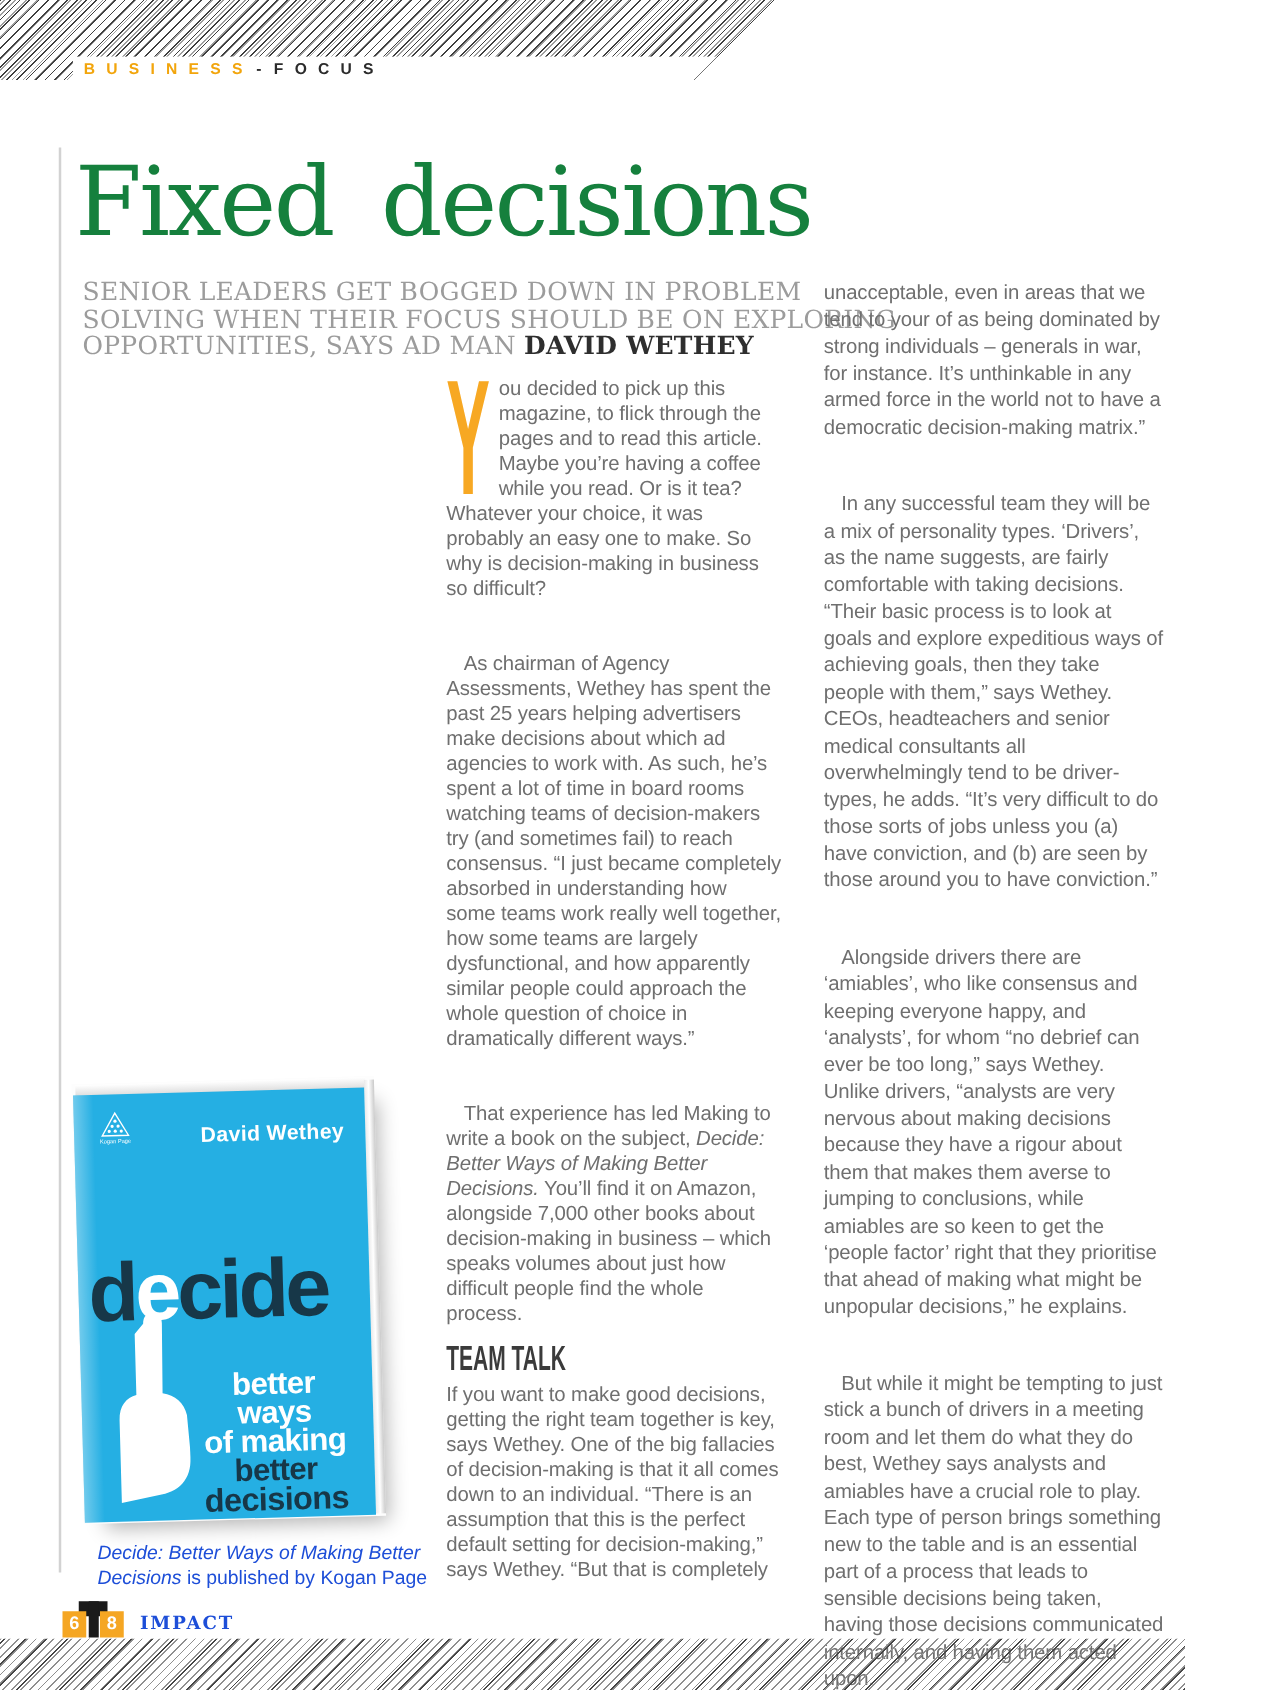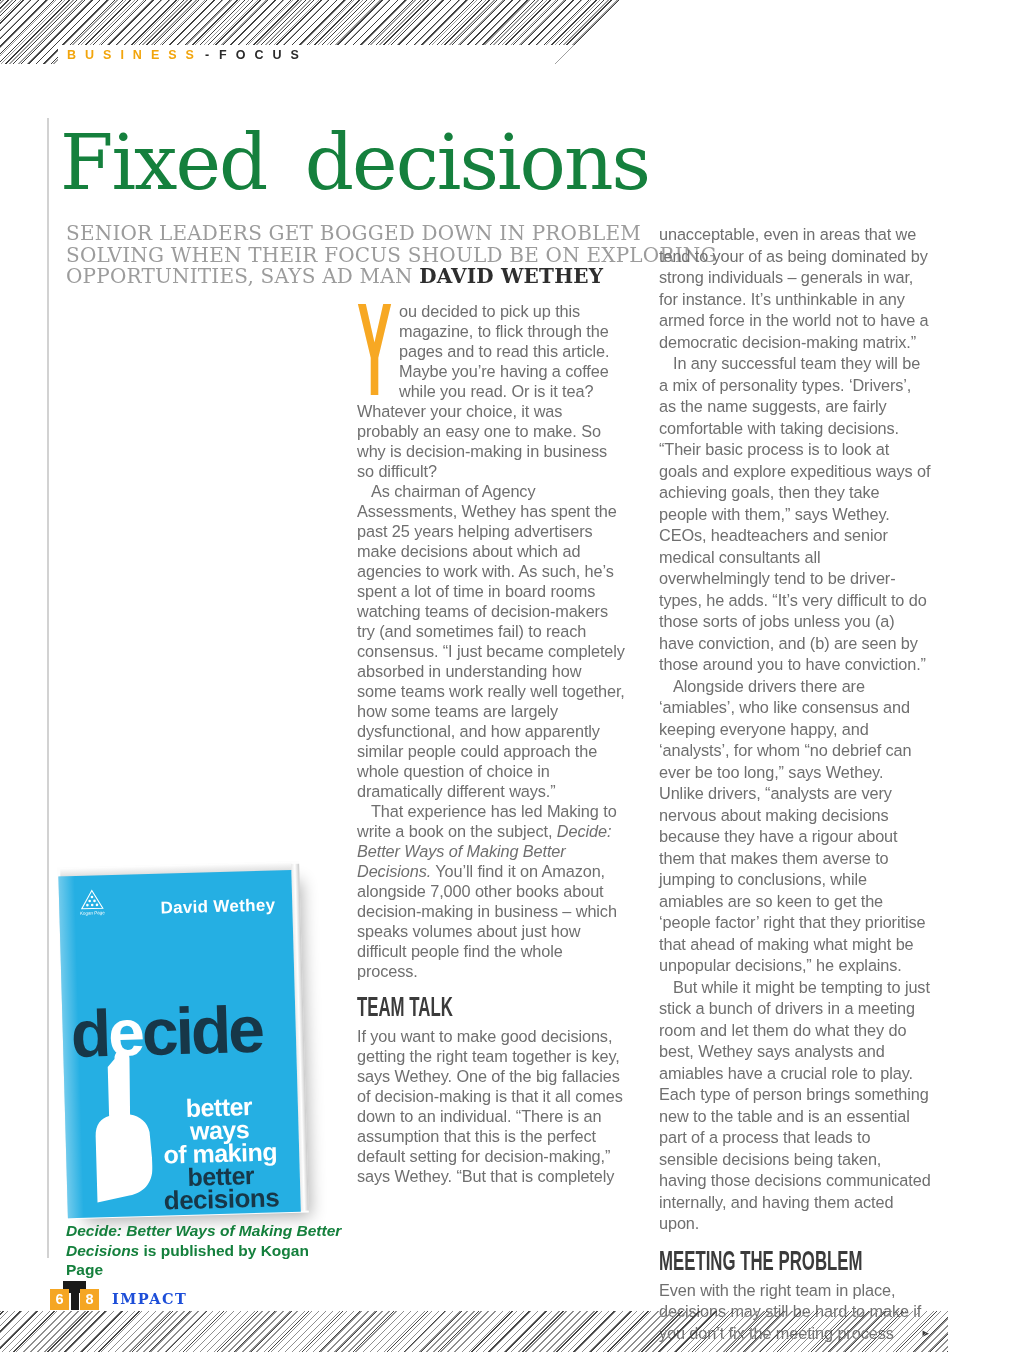--- a/index.html
+++ b/index.html
@@ -28,21 +28,21 @@
     font-weight:normal;font-size:77px;line-height:82px;letter-spacing:-2px;word-spacing:16px;color:#15803d;}
   .standfirst{position:absolute;left:66px;top:223px;font-family:"DejaVu Serif",serif;
     font-size:20px;line-height:21.5px;color:#9c9c9c;letter-spacing:0.2px;}
   .standfirst .author{color:#2e2e2e;font-weight:bold;}
 
   
   .col{position:absolute;font-size:16.3px;color:#6f6f6f;letter-spacing:-0.1px;}
   .col p{margin:0;}
   .col1{left:357px;top:301px;width:268px;line-height:20px;}
   .col2{left:659px;top:224px;width:272px;line-height:21.5px;}
-  .col p.indent{text-indent:14px;}
+  .col p.indent{text-indent:14px;margin-top:40px;}
   .col .it{font-style:italic;}
   .col h2{margin:13px 0 6px 0;font-family:"Liberation Sans",sans-serif;font-weight:bold;
     font-size:28px;line-height:26px;color:#3b3b3b;letter-spacing:0;
     transform:scaleX(0.60);transform-origin:0 50%;white-space:nowrap;}
   .dropcap{float:left;width:42px;height:98px;position:relative;overflow:visible;}
   .dropcap span{position:absolute;left:0;top:1px;display:block;font-weight:bold;font-size:131px;
     line-height:96px;color:#F7A823;transform:scaleX(0.40);transform-origin:0 0;}
   .last-p{position:relative;}
   .arrow{position:absolute;right:2px;bottom:1px;font-size:13px;color:#3a3a3a;font-style:normal;}
 
@@ -62,22 +62,22 @@
     letter-spacing:-3px;line-height:60px;color:#173748;white-space:nowrap;}
   .cover-word .wt{color:#ffffff;}
   .hand{position:absolute;left:24px;top:174px;}
   .cover-sub{position:absolute;right:8px;top:224px;width:142px;text-align:center;
     font-weight:bold;line-height:23px;font-size:25px;letter-spacing:-0.5px;}
   .sub-w{color:#ffffff;display:block;}
   .sub-n{color:#173748;display:block;}
   .sub-big{font-size:26px;}
 
   
-  .caption{position:absolute;left:66px;top:1221px;width:278px;margin:0;font-size:15.5px;
-    line-height:19.5px;color:#15803d;font-weight:bold;}
+  .caption{position:absolute;left:66px;top:1221px;width:278px;margin:12px;font-size:15.5px;
+    line-height:19.5px;color:#1d4ed8;}
   .caption .it{font-style:italic;}
 
   
   .footer-logo{position:absolute;left:50px;top:1281px;width:220px;height:30px;}
   .pg-box{position:absolute;width:19px;height:21px;top:8px;background:#F5A623;color:#ffffff;
     font-weight:bold;font-size:14.5px;text-align:center;line-height:21px;}
   .pg-left{left:0;}
   .pg-right{left:30px;}
   .t-bar{position:absolute;left:13px;top:0;width:23px;height:12px;background:#1a1a1a;}
   .t-stem{position:absolute;left:21px;top:0;width:8px;height:29px;background:#1a1a1a;}

